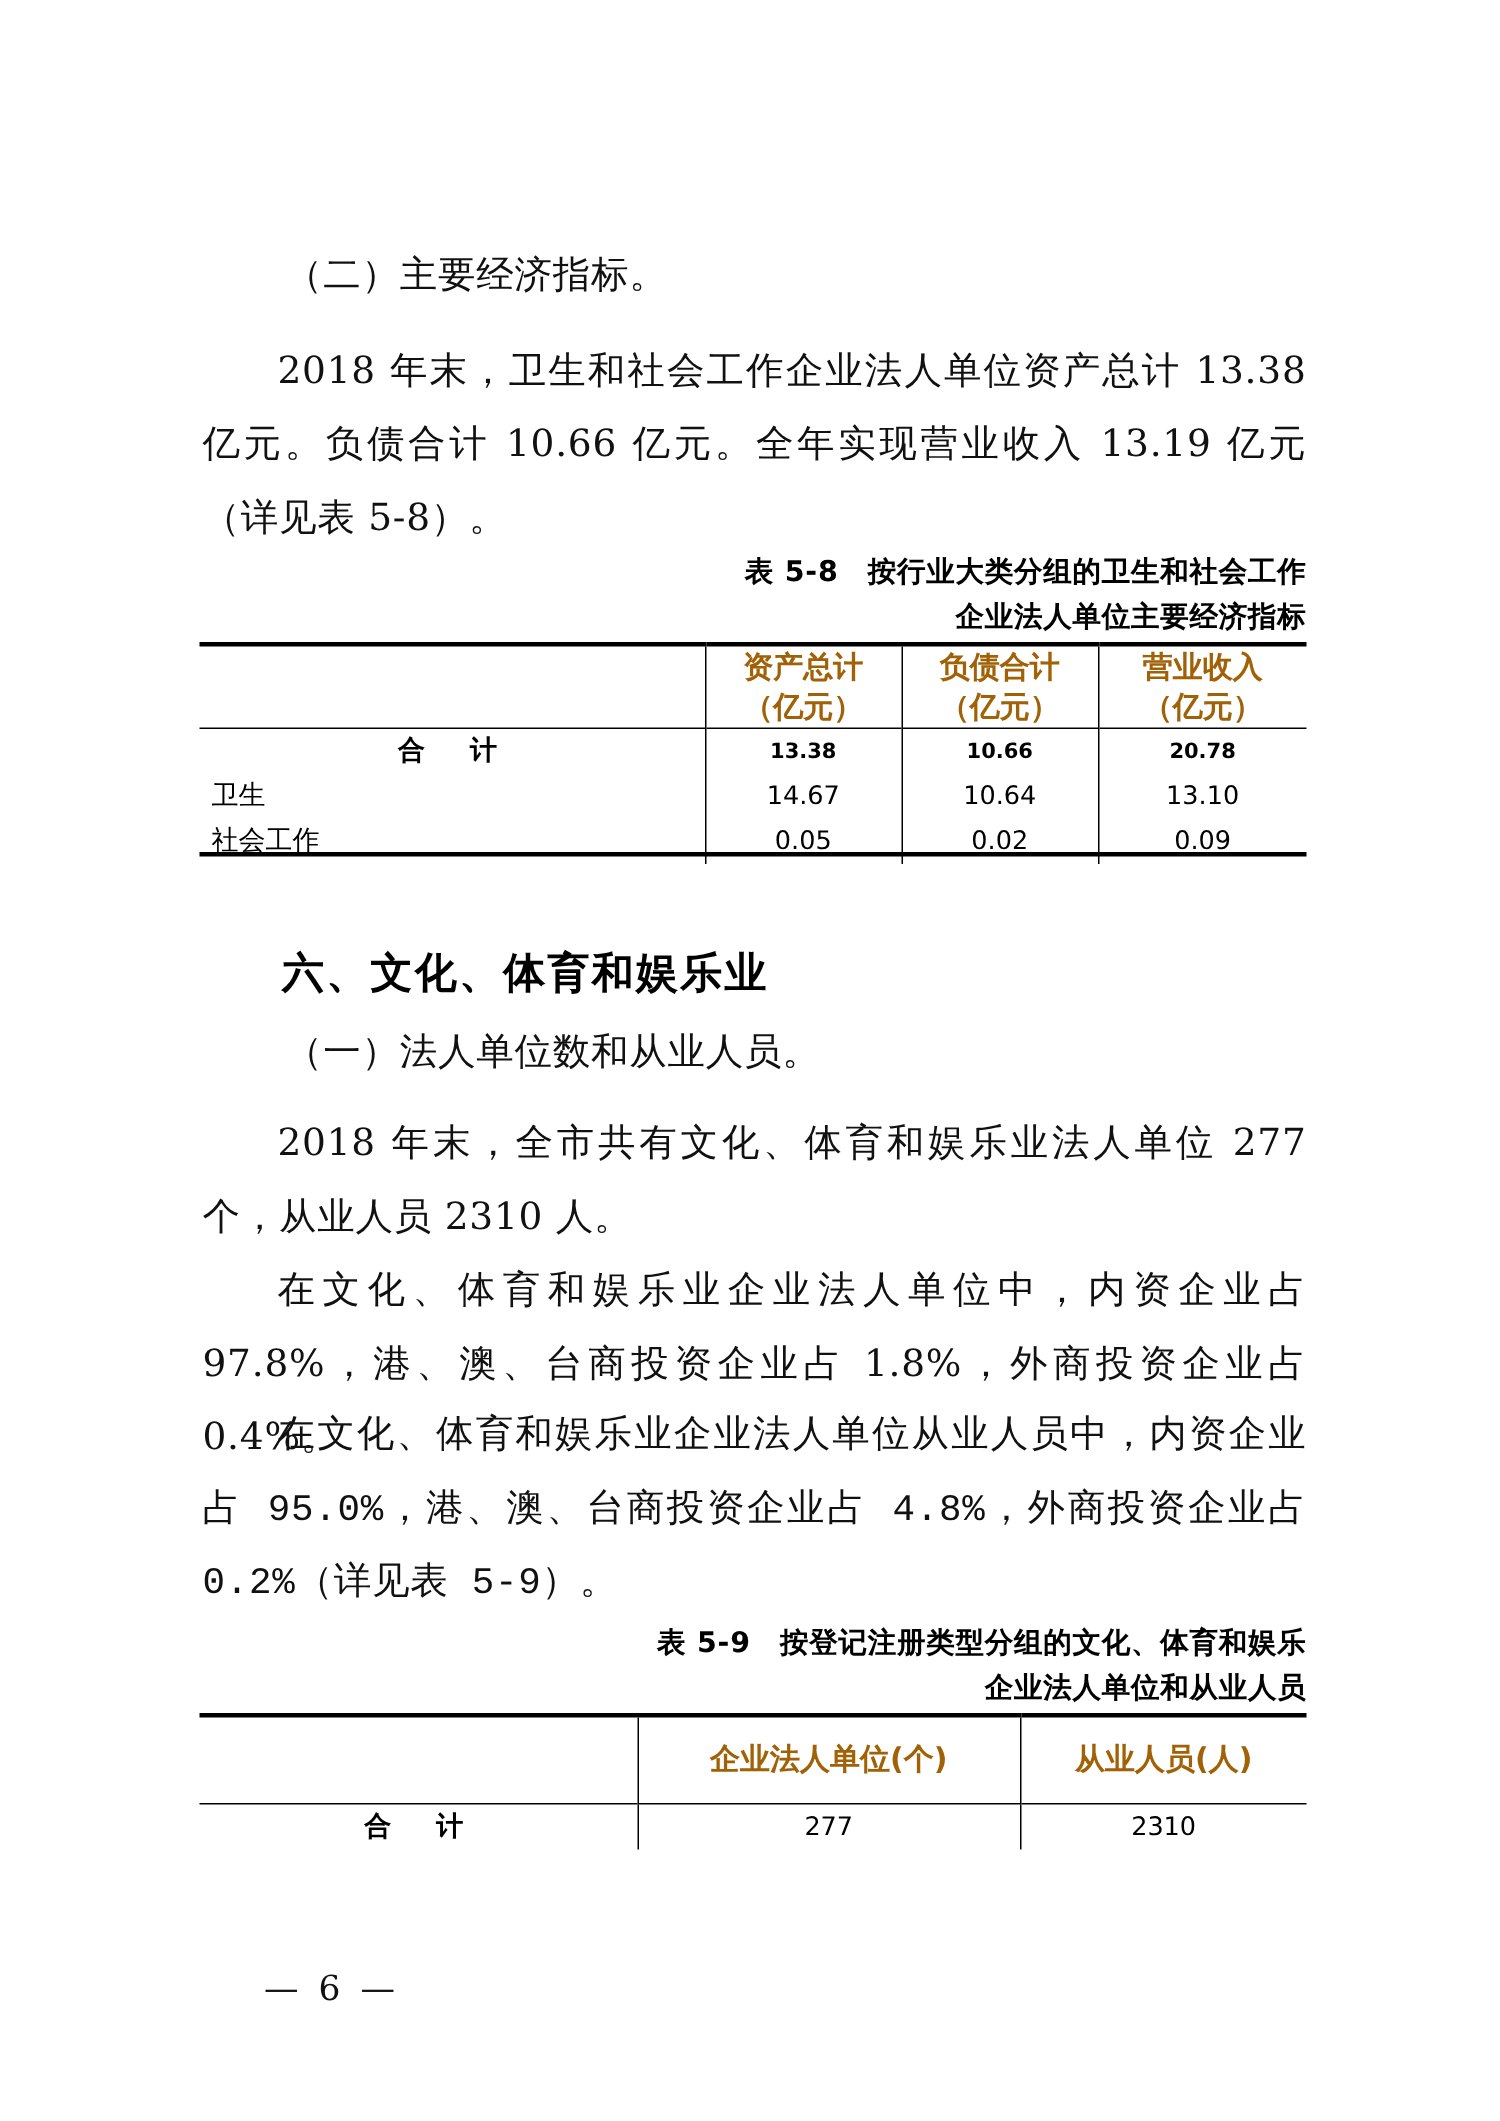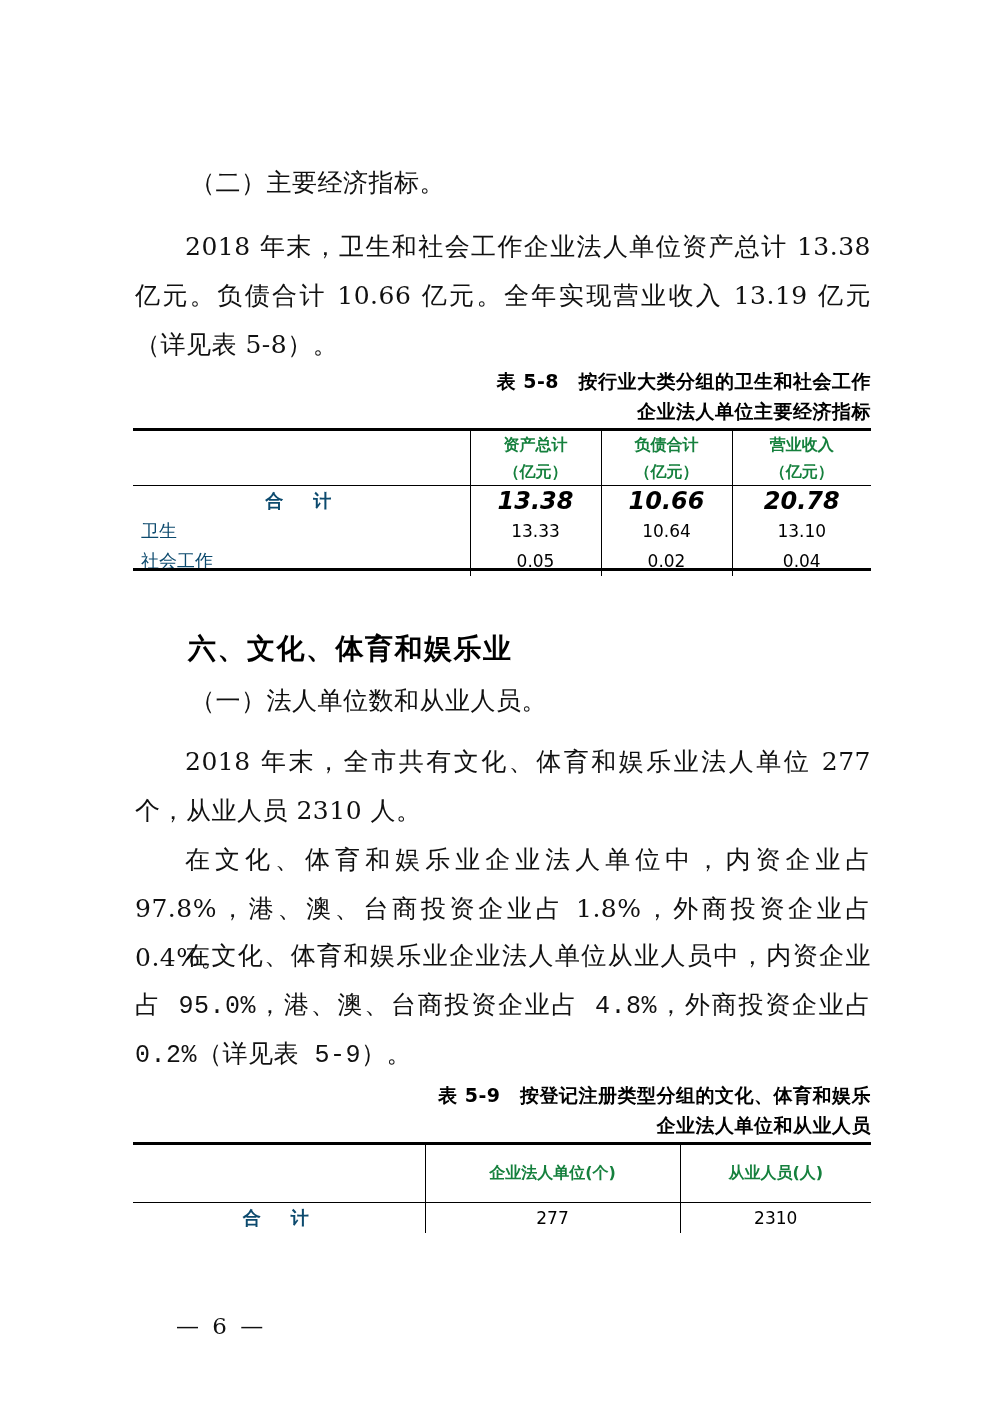--- a/index.html
+++ b/index.html
@@ -76,54 +76,54 @@
   }
   .stat-table .rule-top td {
     border-top: 3px solid #000;
   }
   .stat-table td {
     padding: 0;
     vertical-align: middle;
   }
   .hdr-cell {
     text-align: center;
-    font-size: 16px;
+    font-size: 20px;
     font-weight: bold;
     line-height: 27px;
     border-left: 1.5px solid #000;
     padding: 5px 2px 7px 2px;
-    color: #15803d;
+    color: #a16207;
   }
   .hdr-blank {
     border-left: none;
   }
   .row-sep td { border-top: 1.5px solid #000; }
 
   .cell-label {
     text-align: center;
     font-size: 18px;
     line-height: 30px;
     padding: 2px 0 2px 0;
-    color: #0c4a6e;
+    color: #000000;
   }
   .cell-label.bold { font-weight: bold; letter-spacing: 6px; }
   .cell-label.leftal {
     text-align: left;
     padding-left: 8px;
     letter-spacing: 0;
   }
   .cell-num {
     text-align: center;
     font-size: 17px;
     line-height: 30px;
     border-left: 1.5px solid #000;
     padding: 2px 0;
     color: #000;
   }
-  .cell-num.bold { font-weight: bold; font-size: 24px; font-style: italic; }
+  .cell-num.bold { font-weight: bold; font-size: 14px; }
 
   .tbl-bottom {
     position: absolute;
     height: 3px;
     background: #000;
   }
 
   
   .page-num {
     position: absolute;
@@ -173,30 +173,30 @@
 
       <tr class="row-sep">
         <td class="cell-label bold">合　计</td>
         <td class="cell-num bold">13.38</td>
         <td class="cell-num bold">10.66</td>
         <td class="cell-num bold">20.78</td>
       </tr>
 
       <tr>
         <td class="cell-label leftal">卫生</td>
-        <td class="cell-num">13.33</td>
+        <td class="cell-num">14.67</td>
         <td class="cell-num">10.64</td>
         <td class="cell-num">13.10</td>
       </tr>
 
       <tr>
         <td class="cell-label leftal">社会工作</td>
         <td class="cell-num">0.05</td>
         <td class="cell-num">0.02</td>
-        <td class="cell-num">0.04</td>
+        <td class="cell-num">0.09</td>
       </tr>
     </tbody>
   </table>
   <div class="tbl-bottom" style="left:133px; top:568px; width:738px;"></div>
 
   <div class="sectionhead" style="left:188px; top:629px; width:700px;">六、文化、体育和娱乐业</div>
 
   <div class="subhead" style="left:190px; top:681px; width:700px;">（一）法人单位数和从业人员。</div>
 
   <div class="para indent2" style="left:135px; top:737px; width:736px;">2018 年末，全市共有文化、体育和娱乐业法人单位 277 个，从业人员 2310 人。</div>

